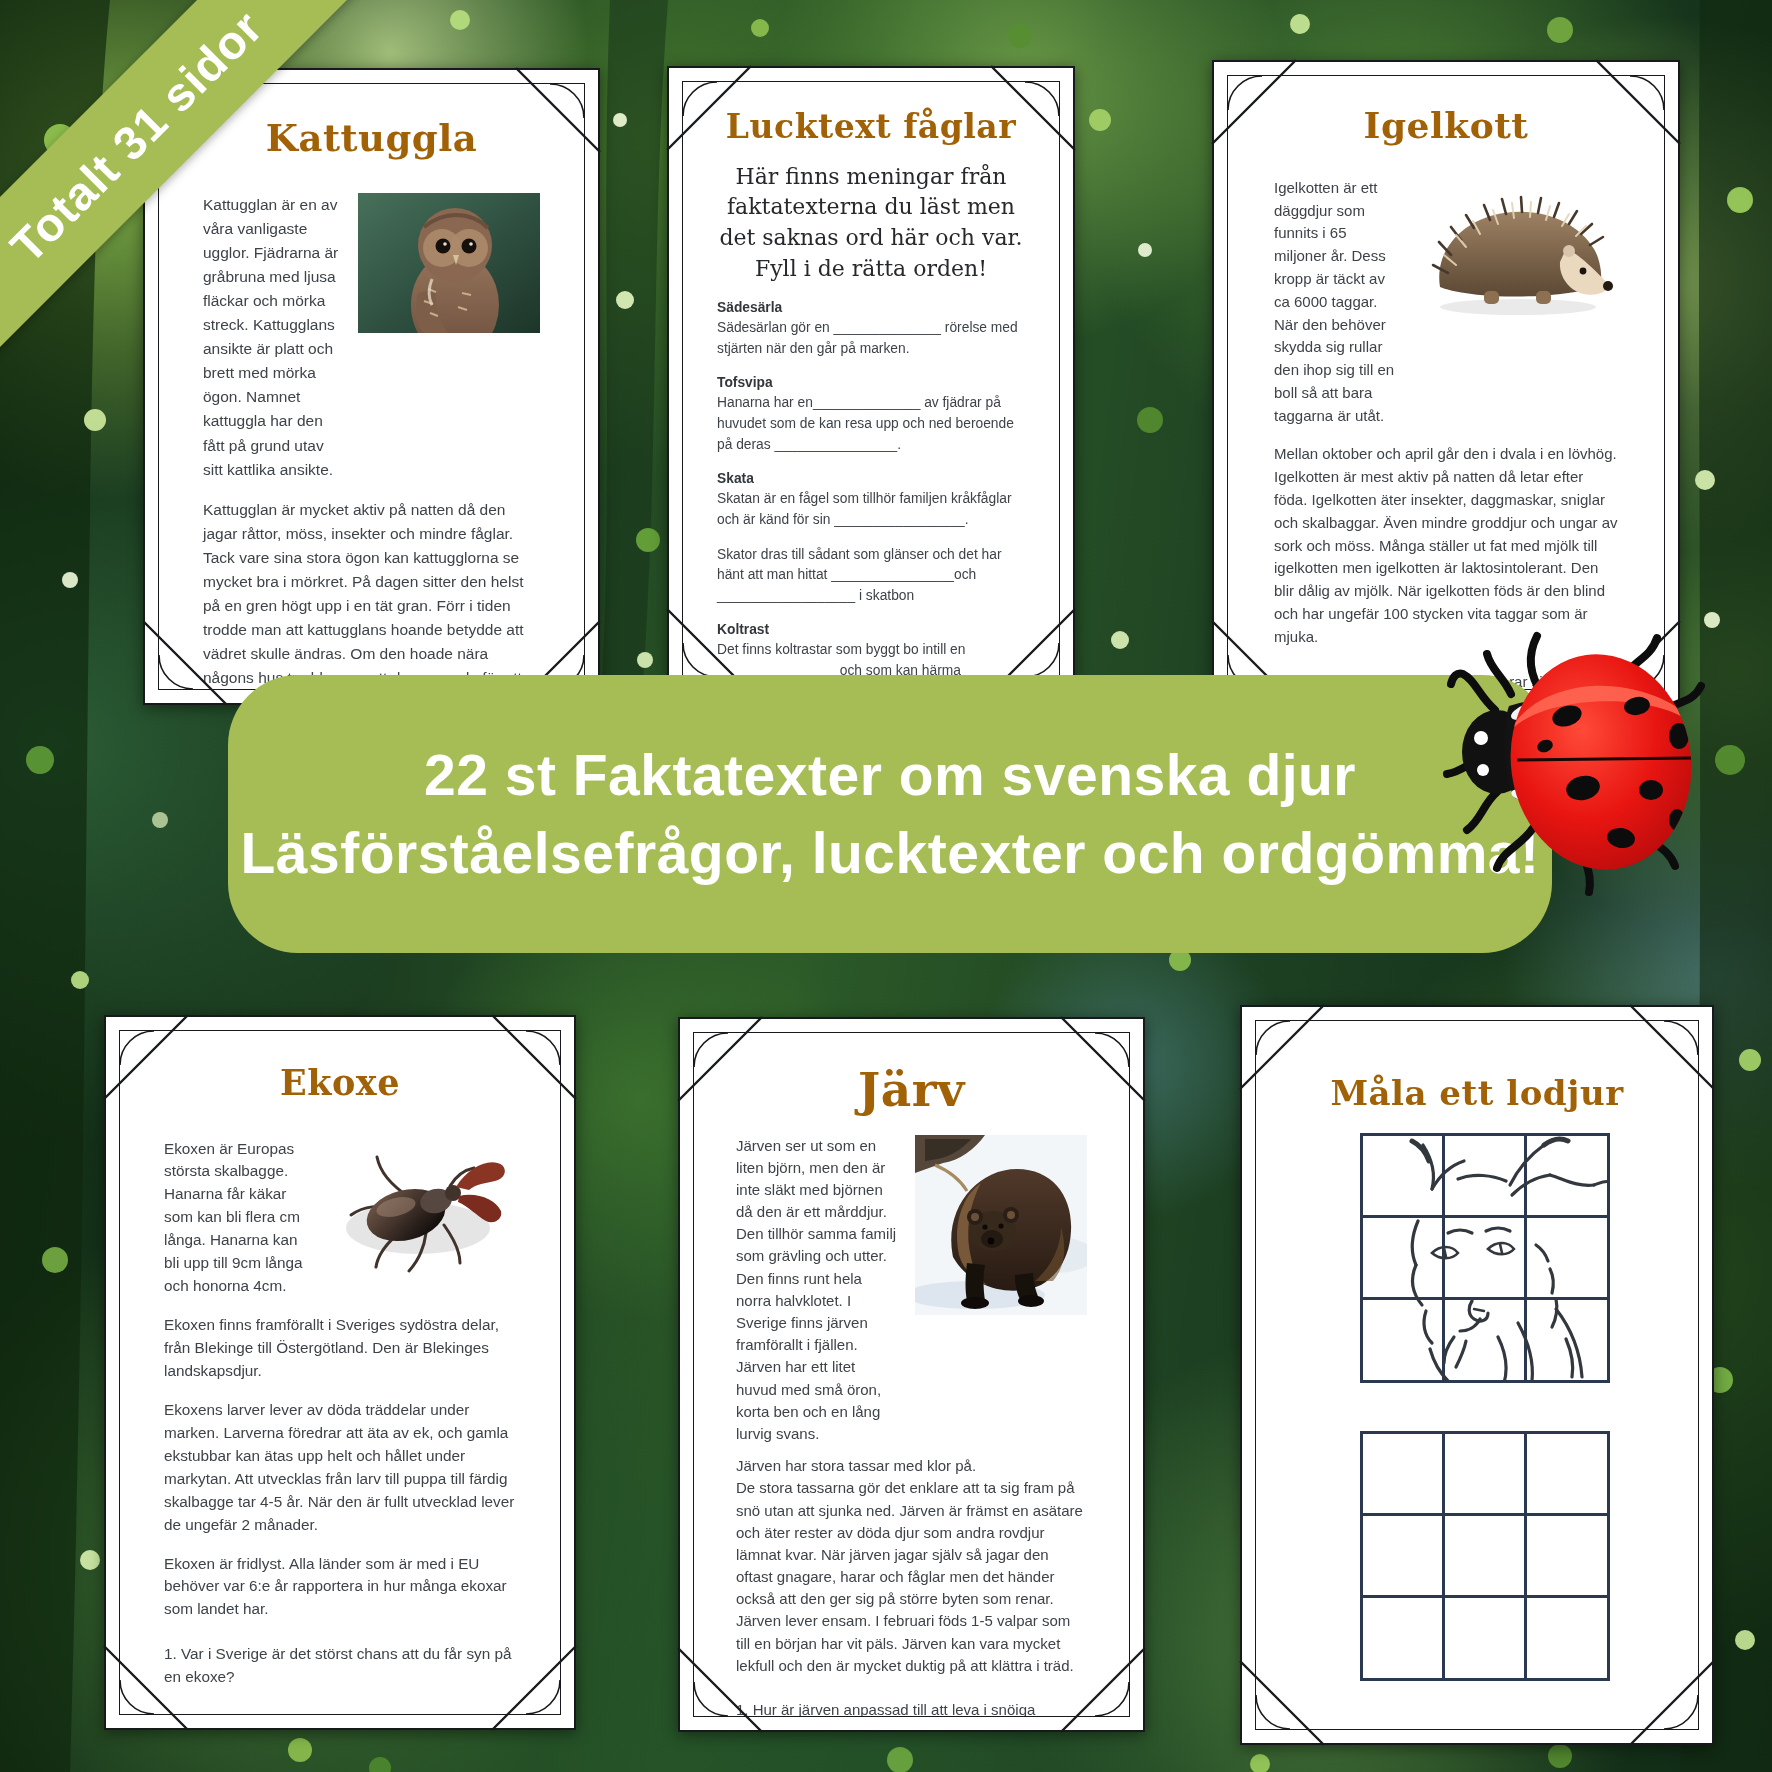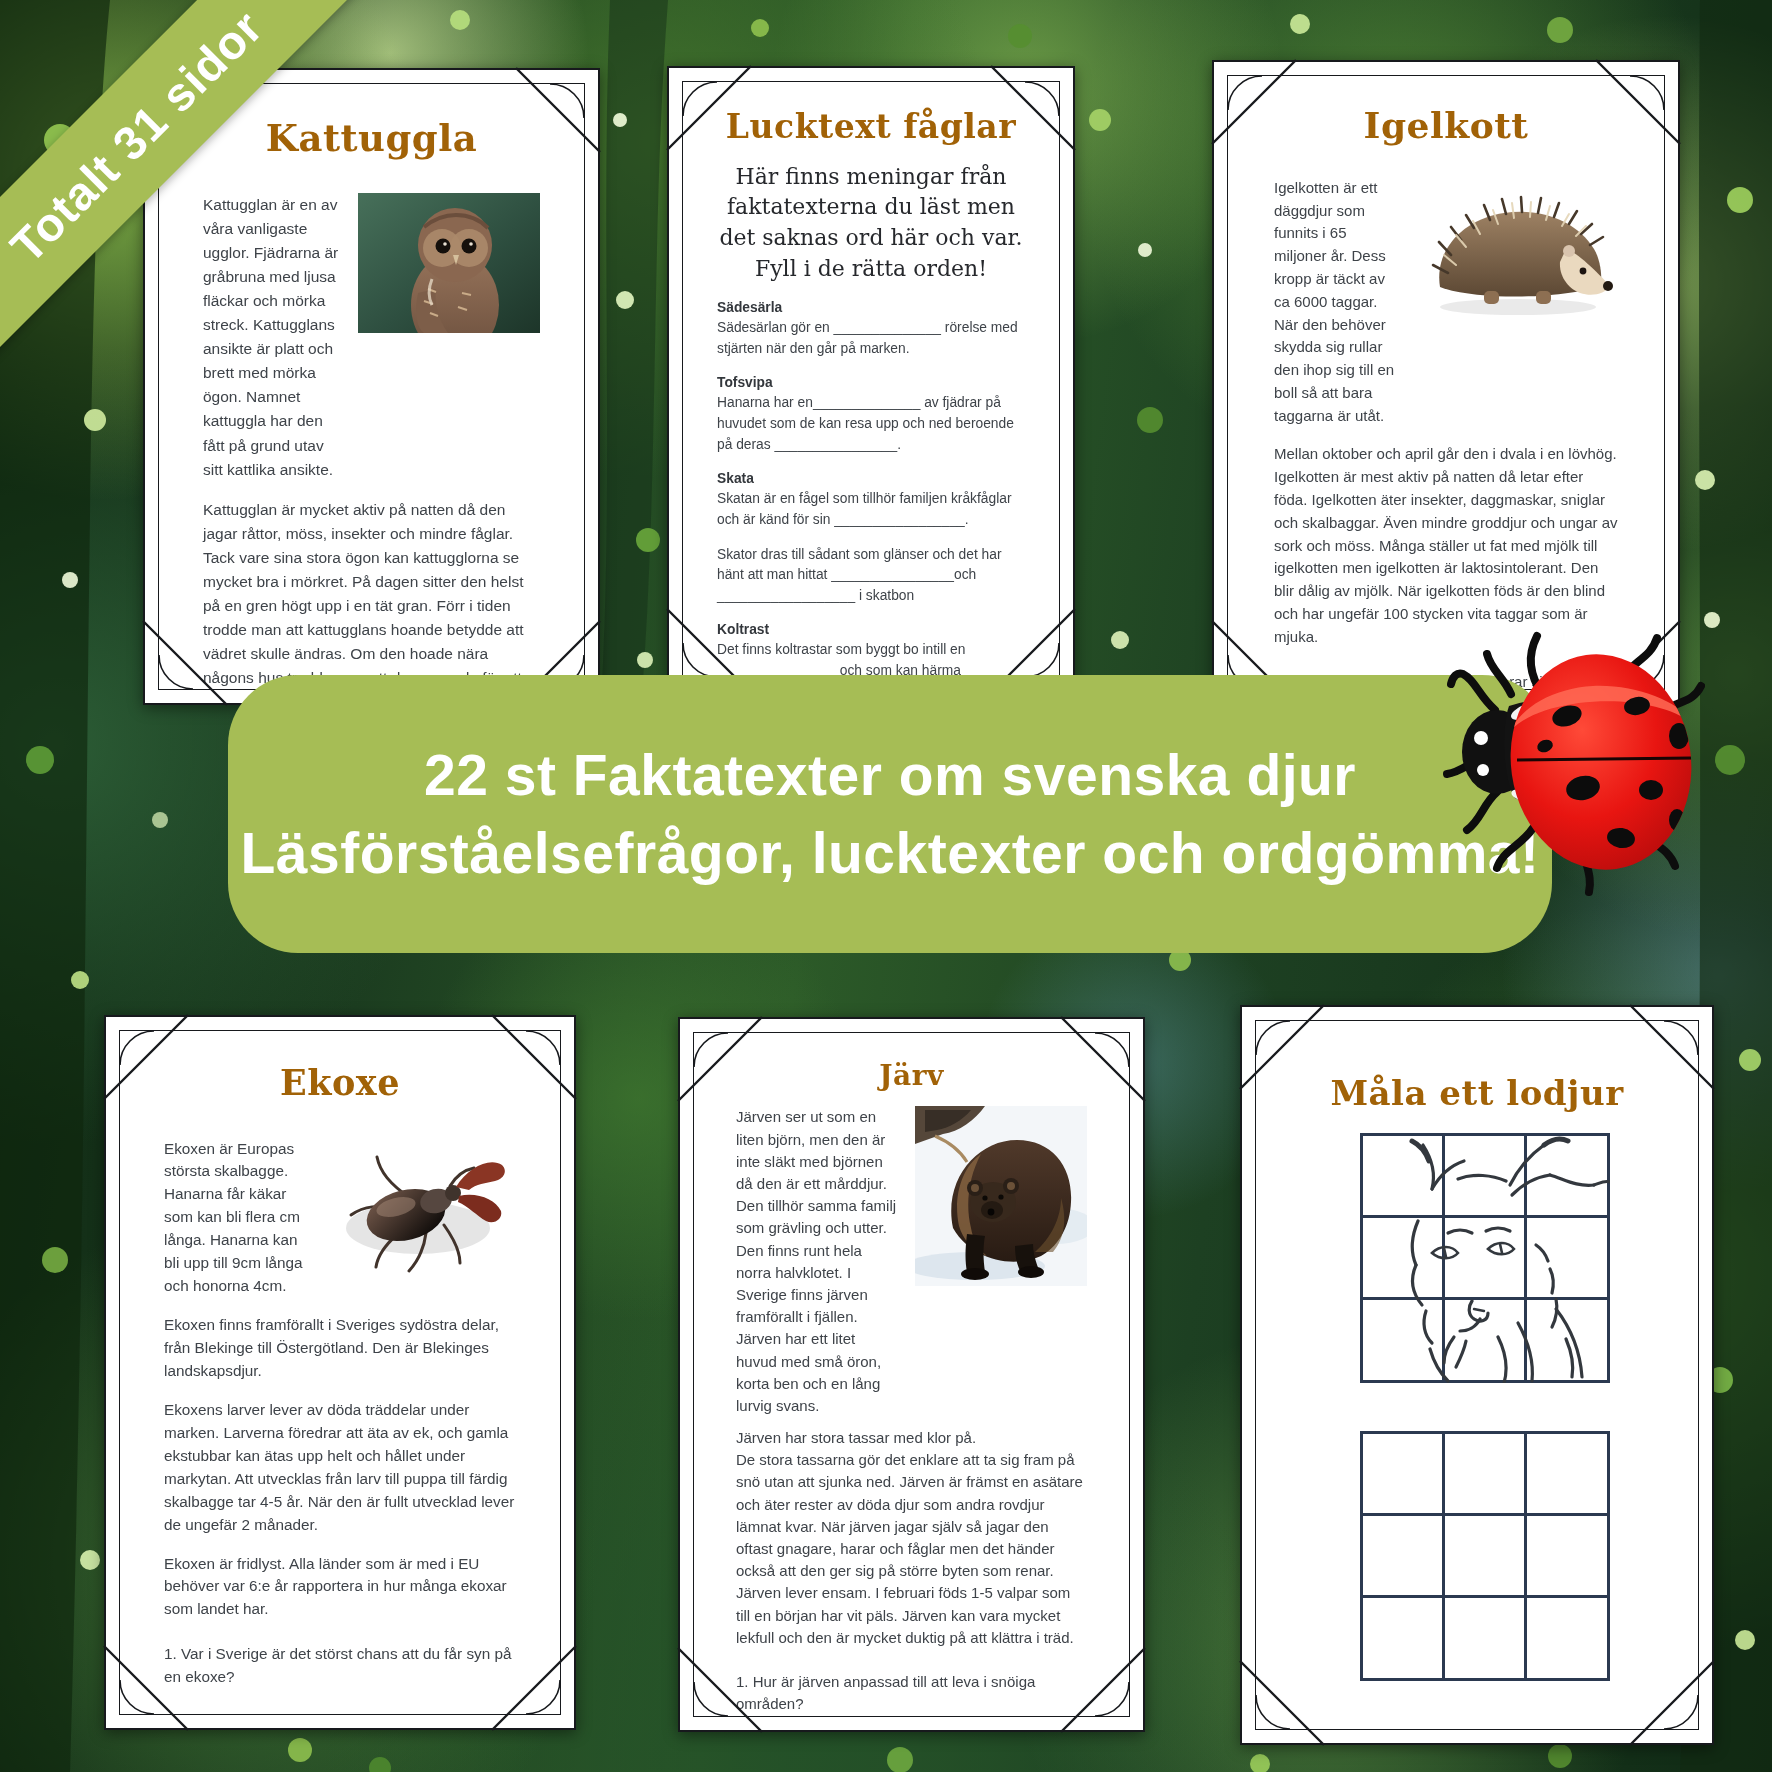--- a/index.html
+++ b/index.html
@@ -68,21 +68,21 @@
   #page-igelkott .content { padding:22px 46px; font-size:15px; line-height:1.52; }
   #page-igelkott .ptitle { font-size:36px; margin-bottom:24px; }
 
   #page-ekoxe { left:104px; top:1015px; width:472px; height:715px; }
   #page-ekoxe .content { padding:26px 44px; font-size:15.3px; line-height:1.5; }
   #page-ekoxe .ptitle { font-size:35px; margin-bottom:28px; }
   #page-ekoxe .ql { height:26px; }
 
   #page-jarv { left:678px; top:1017px; width:467px; height:715px; }
   #page-jarv .content { padding:22px 42px; font-size:15px; line-height:1.48; }
-  #page-jarv .ptitle { font-size:28px; margin-bottom:10px; }
+  #page-jarv .ptitle { font-size:47px; margin-bottom:10px; }
   .tight p { margin:0; }
 
   #page-lodjur { left:1240px; top:1005px; width:474px; height:740px; }
   #page-lodjur .ptitle { font-size:34px; margin-top:52px; }
   .g3 { position:absolute; left:104px; width:250px; height:250px; border:3px solid #2b3950; background:#fff; }
   .g3 .vl { position:absolute; top:0; bottom:0; width:3px; background:#2b3950; }
   .g3 .hl { position:absolute; left:0; right:0; height:3px; background:#2b3950; }
   .g3 .vl.v1 { left:calc(33.4% - 2px); } .g3 .vl.v2 { left:calc(66.7% - 2px); }
   .g3 .hl.h1 { top:calc(33.4% - 2px); }  .g3 .hl.h2 { top:calc(66.7% - 2px); }
   #grid-lynx { top:112px; }

